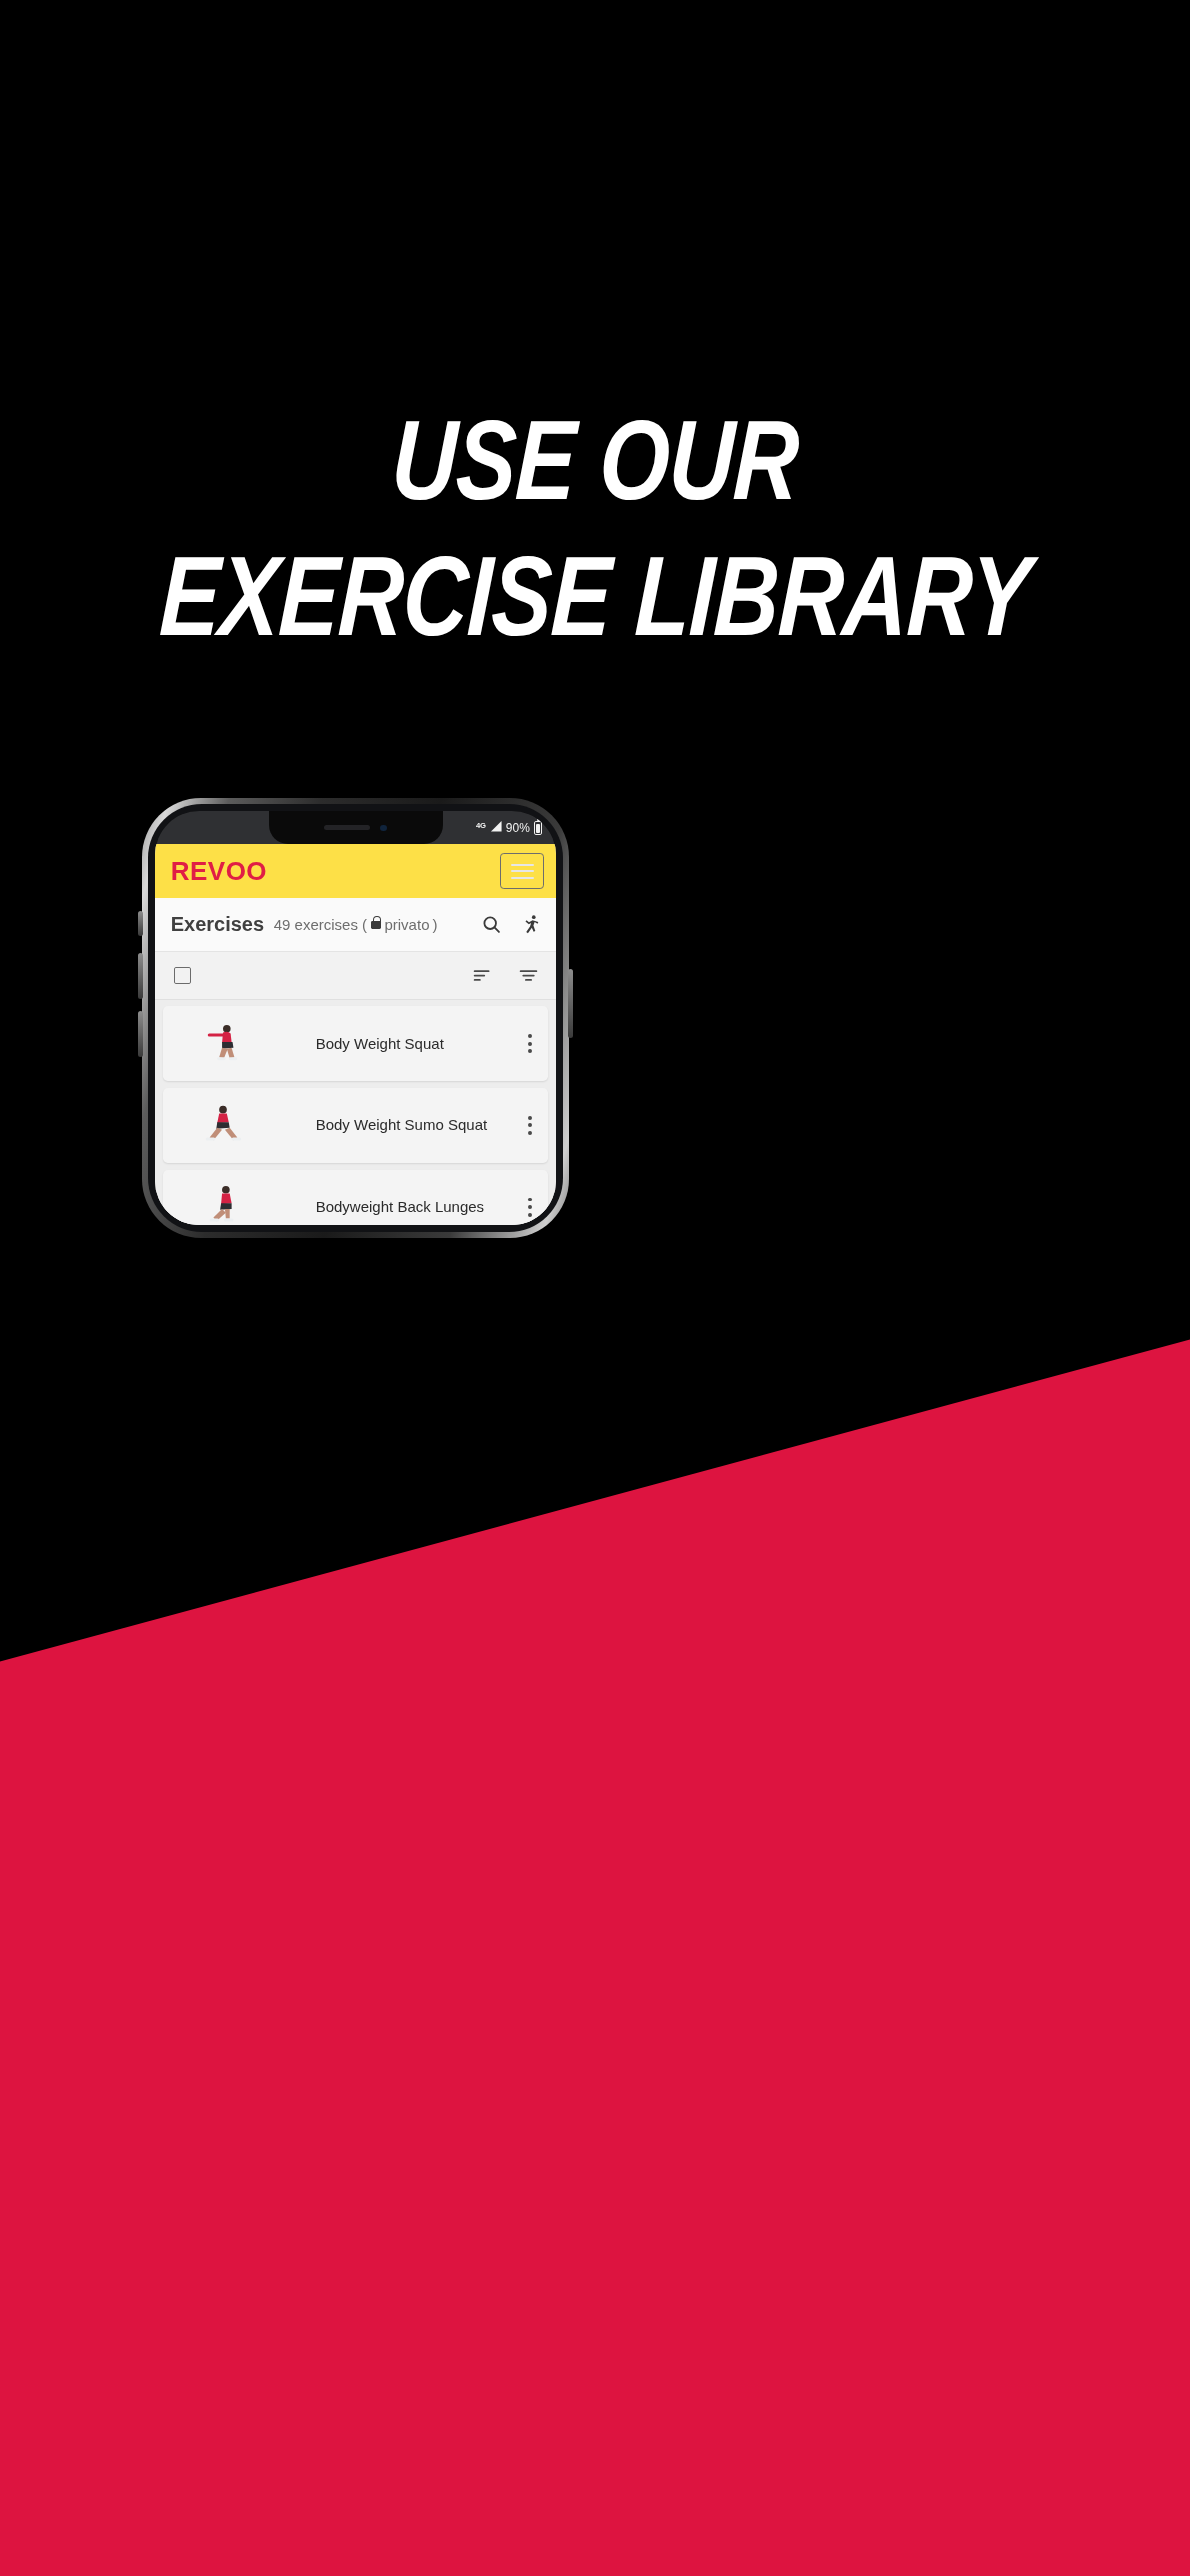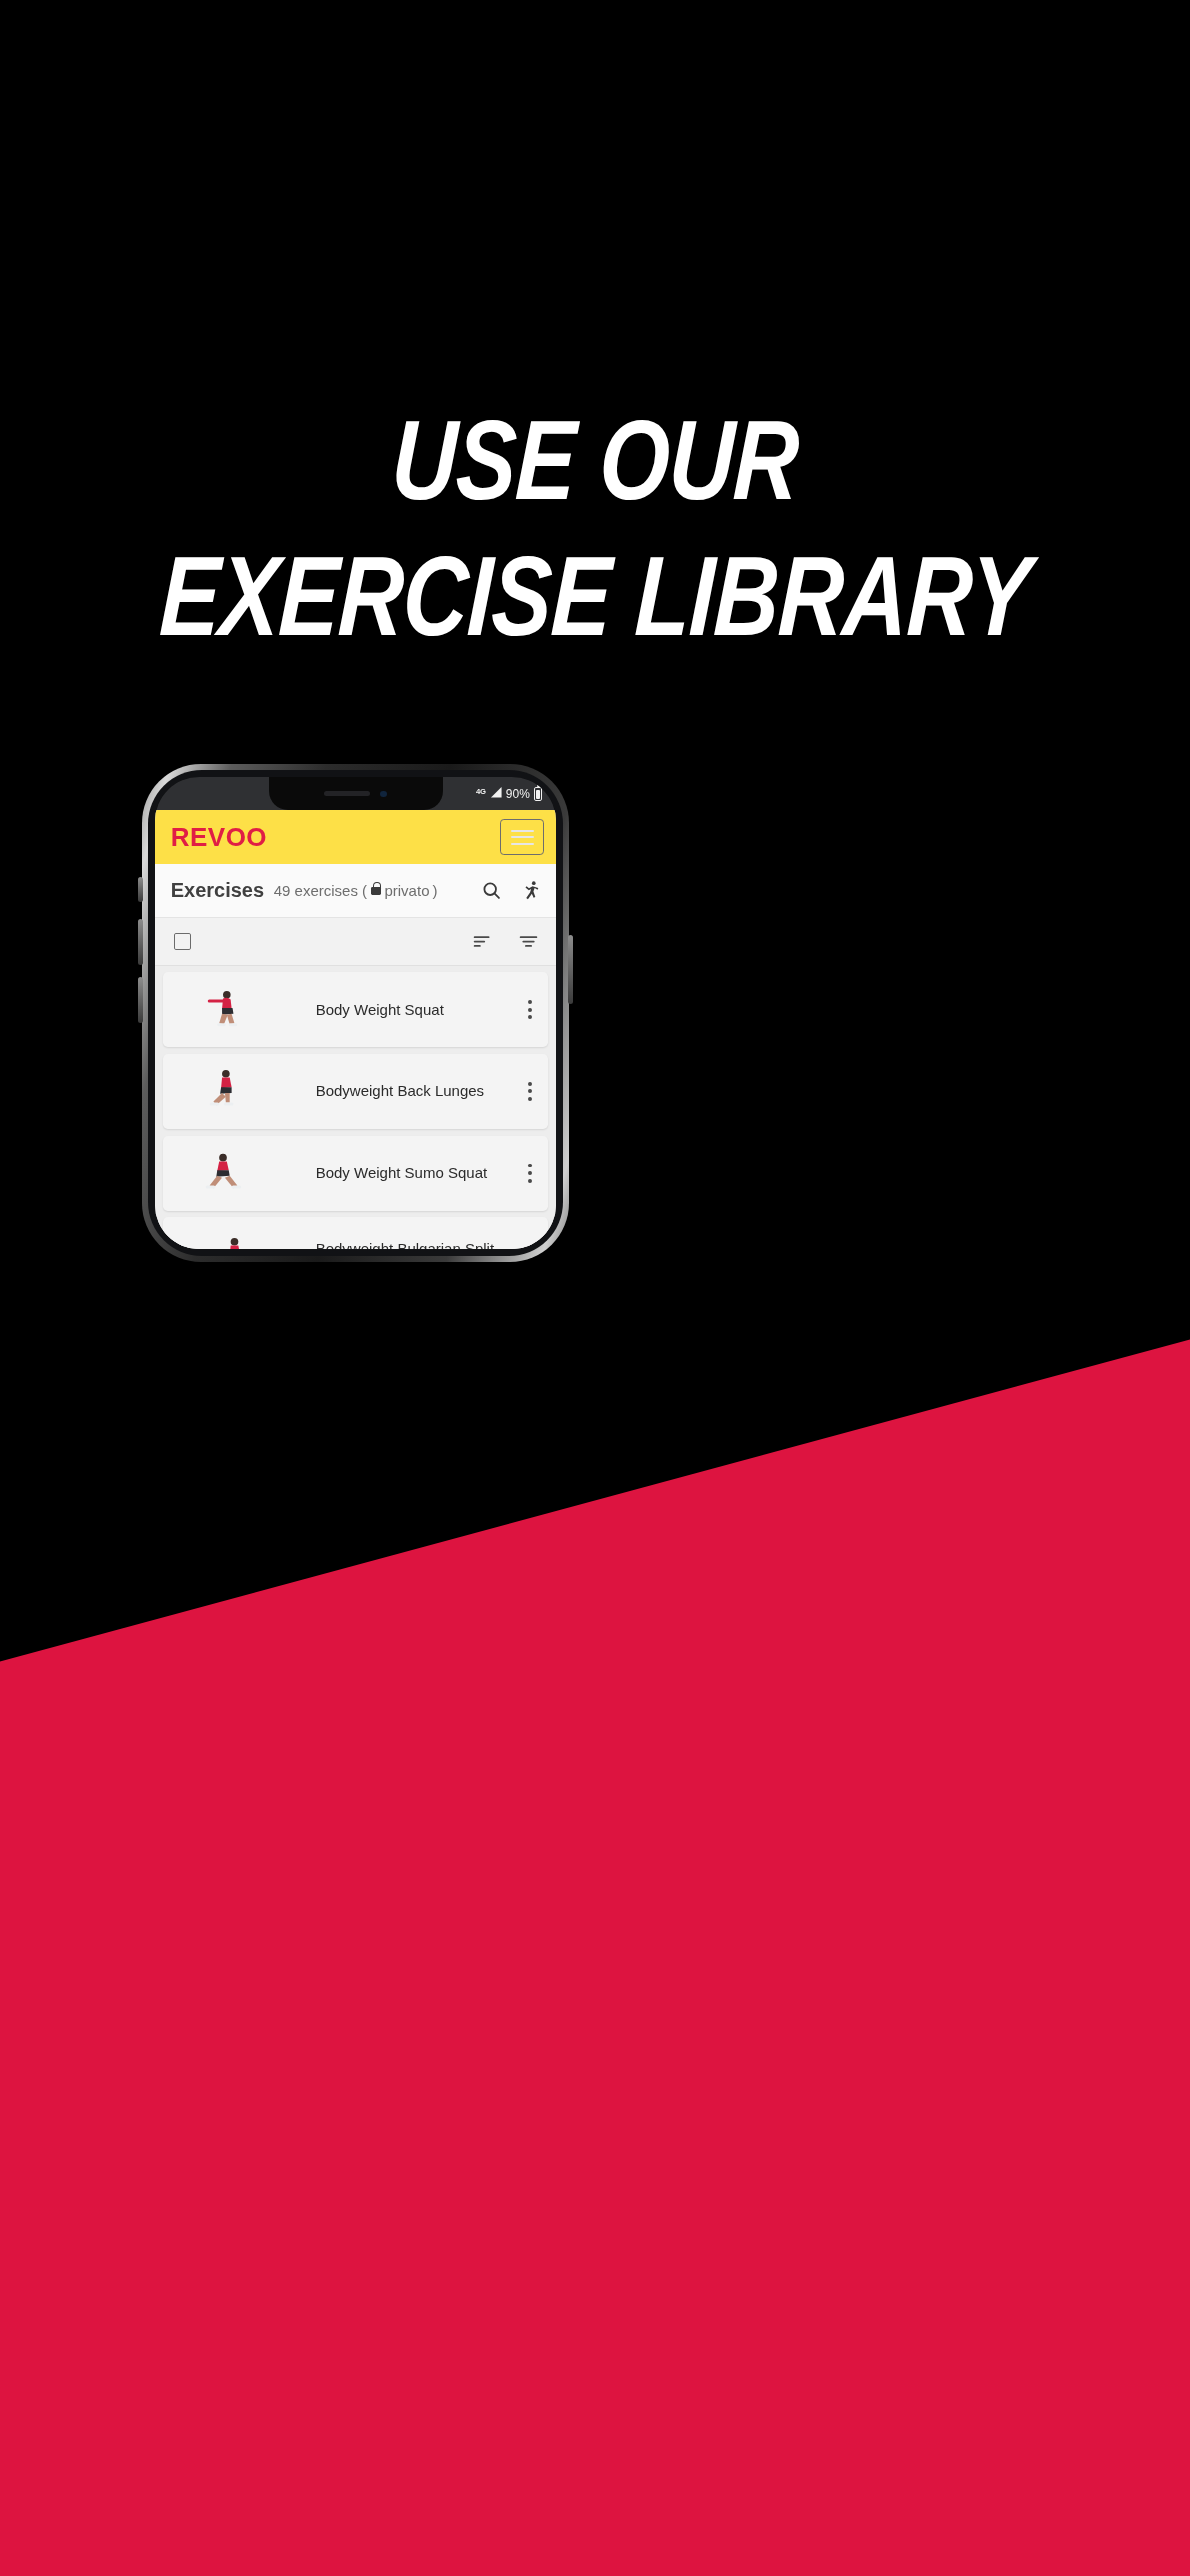--- a/index.html
+++ b/index.html
@@ -28,22 +28,22 @@
     line-height:1.02;
     transform:scaleX(0.80) skewX(-3deg);
     transform-origin:center;
     white-space:nowrap;
   }
   #headline .l1 { font-size:113px; }
   #headline .l2 { font-size:113px; margin-top:21px; }
 
   
   #phone {
-    position:absolute; left:142px; top:764px;
-    width:427px; height:498px; z-index:10;
+    position:absolute; left:142px; top:798px;
+    width:427px; height:440px; z-index:10;
   }
   .phone-outer {
     position:absolute; inset:0;
     border-radius:59px;
     background:linear-gradient(105deg,#9a9a9a 0%,#d9d9d9 5%,#5c5c5c 16%,#2c2c2c 33%,#1a1a1a 55%,#3a3a3a 78%,#cfcfcf 95%,#7d7d7d 100%);
     box-shadow:0 9.6px 40px rgba(0,0,0,0.65);
   }
   .phone-band {
     position:absolute; left:5.8px; top:5.8px; right:5.8px; bottom:5.8px;
     border-radius:54px;
@@ -257,51 +257,51 @@
           <div class="card-title">Body Weight Squat</div>
           <div class="kebab">
               <i></i>
               <i></i>
               <i></i>
             </div>
         </div>
 
         <div class="card">
           <div class="thumb">
+            <svg width="46" height="44" viewBox="0 0 48 46">
+              <circle cx="24" cy="7" r="4" fill="#3b2d28"></circle>
+              <path d="M20 11 h8 l2 9 -12 1 z" fill="#D42244"></path>
+              <path d="M18 20 h12 l1 6 -14 1 z" fill="#2d2d32"></path>
+              <path d="M18 26 l-8 10 4 3 9-11 z" fill="#c08e78"></path>
+              <path d="M31 26 l8 10 -4 3 -9-11 z" fill="#c08e78"></path>
+              <rect x="6" y="36" width="10" height="3.2" rx="1.6" fill="#eceff1"></rect>
+              <rect x="33" y="36" width="10" height="3.2" rx="1.6" fill="#eceff1"></rect>
+            </svg>
+          </div>
+          <div class="card-title">Body Weight Sumo Squat</div>
+          <div class="kebab">
+              <i></i>
+              <i></i>
+              <i></i>
+            </div>
+        </div>
+
+        <div class="card">
+          <div class="thumb">
             <svg width="44" height="46" viewBox="0 0 46 48">
               <circle cx="26" cy="6" r="4" fill="#3b2d28"></circle>
               <path d="M22 10 h8 l2 10 -11 1 z" fill="#D42244"></path>
               <path d="M21 20 h11 l0 6 -12 1 z" fill="#2d2d32"></path>
               <path d="M25 26 l1 10 4 0 0-10 z" fill="#c08e78"></path>
               <path d="M22 26 l-9 9 3 4 10-9 z" fill="#c08e78"></path>
               <rect x="24" y="36" width="10" height="3.2" rx="1.6" fill="#eceff1"></rect>
               <rect x="9" y="36" width="10" height="3.2" rx="1.6" fill="#eceff1"></rect>
             </svg>
           </div>
           <div class="card-title">Bodyweight Back Lunges</div>
-          <div class="kebab">
-              <i></i>
-              <i></i>
-              <i></i>
-            </div>
-        </div>
-
-        <div class="card">
-          <div class="thumb">
-            <svg width="46" height="44" viewBox="0 0 48 46">
-              <circle cx="24" cy="7" r="4" fill="#3b2d28"></circle>
-              <path d="M20 11 h8 l2 9 -12 1 z" fill="#D42244"></path>
-              <path d="M18 20 h12 l1 6 -14 1 z" fill="#2d2d32"></path>
-              <path d="M18 26 l-8 10 4 3 9-11 z" fill="#c08e78"></path>
-              <path d="M31 26 l8 10 -4 3 -9-11 z" fill="#c08e78"></path>
-              <rect x="6" y="36" width="10" height="3.2" rx="1.6" fill="#eceff1"></rect>
-              <rect x="33" y="36" width="10" height="3.2" rx="1.6" fill="#eceff1"></rect>
-            </svg>
-          </div>
-          <div class="card-title">Body Weight Sumo Squat</div>
           <div class="kebab">
               <i></i>
               <i></i>
               <i></i>
             </div>
         </div>
 
         <div class="card tall">
           <div class="thumb">
             <svg width="67" height="46" viewBox="0 0 70 48">

